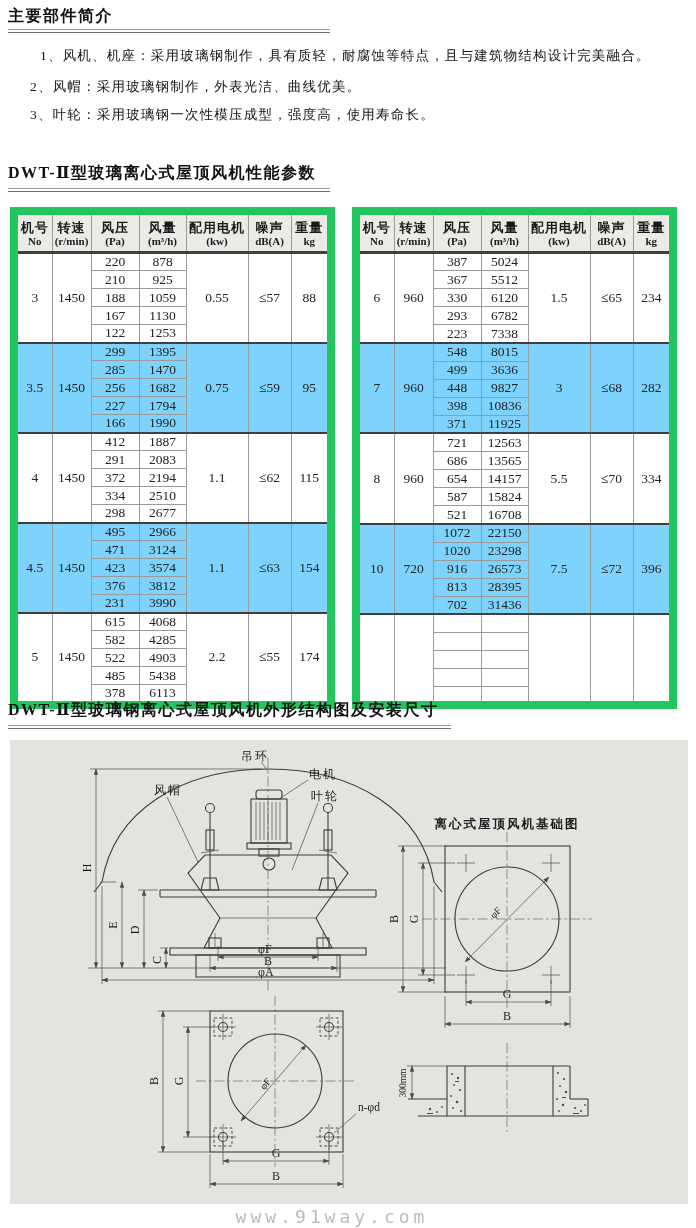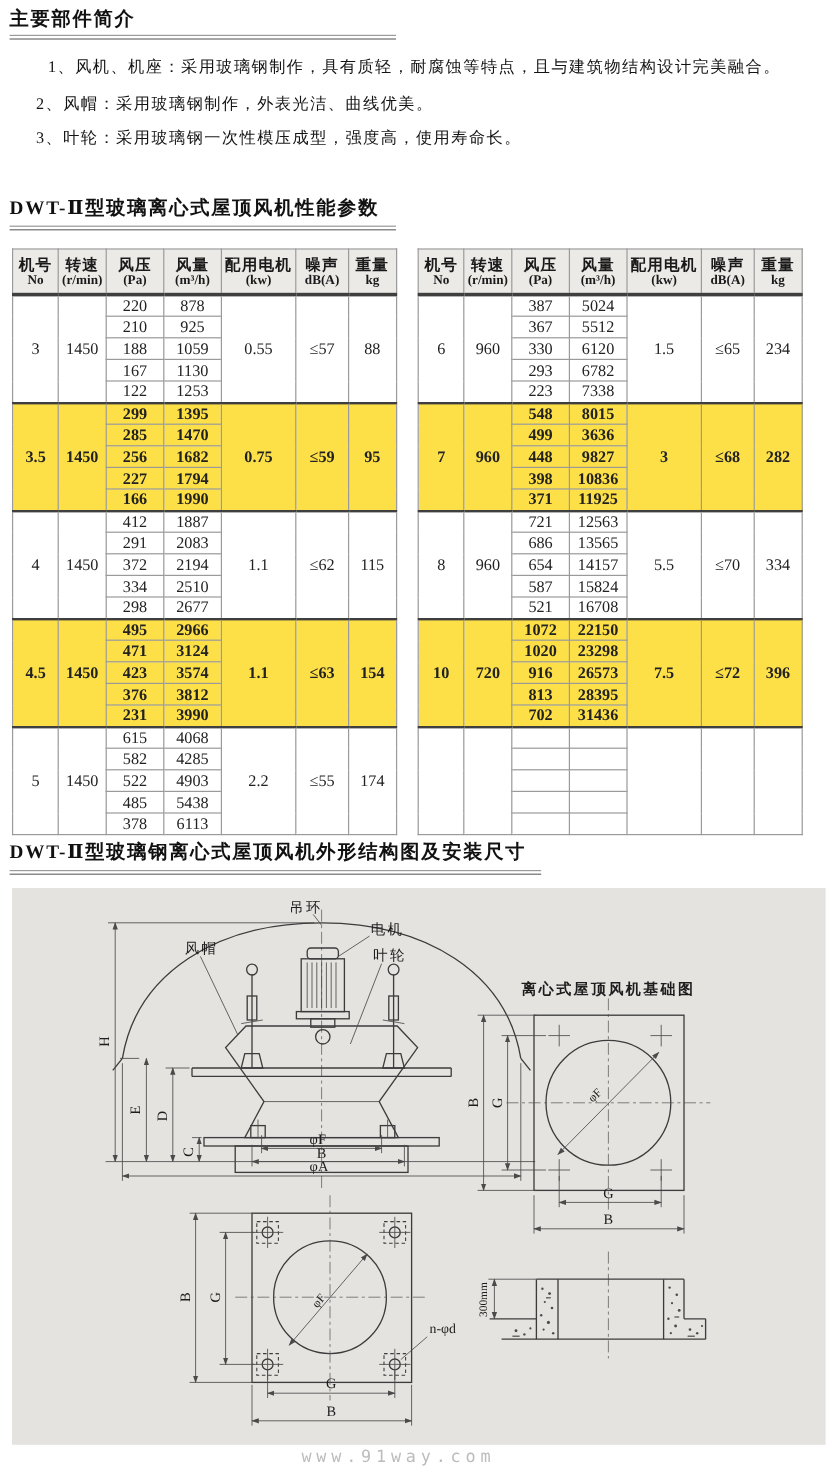--- a/index.html
+++ b/index.html
@@ -9,44 +9,44 @@
     overflow:hidden;
   }
   .abs { position:absolute; }
   .sec-title { font-size:16px; font-weight:bold; letter-spacing:1.5px; color:#111; white-space:nowrap; }
   .rule { height:2px; border-top:1px solid #9a9a9a; border-bottom:1px solid #6e6e6e; }
   .list-item { font-size:13.5px; letter-spacing:1.2px; color:#141414; white-space:nowrap; }
 
   
   .tables { position:absolute; left:10px; top:207px; display:flex; gap:17px; }
   table.perf { border-collapse:collapse; table-layout:fixed; width:321px;
-               border:1px solid #22c55e; background:#fff; }
+               border:8px solid #22c55e; background:#fff; }
   table.perf th, table.perf td { border:1px solid #9a9a9a; text-align:center; padding:0; }
   table.perf thead th { border-bottom:3px solid #3f3f3f; background:#eceae7; height:36px; vertical-align:middle; }
   table.perf thead .h1 { font-size:13px; letter-spacing:1px; line-height:15px; }
   table.perf thead .h2 { font-size:11px; line-height:12px; }
   table.perf tbody tr { height:18px; }
   table.perf tbody td { font-size:13.5px; color:#222; }
-  table.perf tbody tr.shaded td { background:#fde047;font-weight:bold; }
+  table.perf tbody tr.shaded td { background:#7dd3fc; }
   table.perf tbody tr.group-start td { border-top:2px solid #3f3f3f; }
 
   
   #panel { position:absolute; left:10px; top:740px; width:678px; height:464px; background:#e4e3e0; }
   #panel svg { display:block; }
   svg text { font-family:"Liberation Serif","DejaVu Serif",serif; fill:#1d1d1d; }
   .ol  { stroke:#3c3c3c; stroke-width:1.1; fill:none; }          
   .tl  { stroke:#4a4a4a; stroke-width:0.7; fill:none; }          
   .dim { stroke:#4a4a4a; stroke-width:0.7; fill:none; }          
   .cl  { stroke:#555; stroke-width:0.6; fill:none; stroke-dasharray:10 3 2.5 3; } 
   .dash{ stroke:#3c3c3c; stroke-width:0.9; fill:none; stroke-dasharray:3 2.2; }
   .spk { fill:#4c4c4c; }
 
   #footer { position:absolute; left:0; top:1206px; width:664px; text-align:center;
             font-family:"DejaVu Sans Mono","Liberation Mono",monospace;
-            font-size:14px; letter-spacing:4px; color:#bcbcbc; }
+            font-size:18px; letter-spacing:4px; color:#bcbcbc; }
 </style>
 </head>
 <body>
 
 <div class="abs sec-title" style="left:8px; top:6px;">主要部件简介</div>
 <div class="abs rule" style="left:8px; top:29px; width:322px;"></div>
 
 <div class="abs list-item" style="left:40px; top:47px;">1、风机、机座：采用玻璃钢制作，具有质轻，耐腐蚀等特点，且与建筑物结构设计完美融合。</div>
 <div class="abs list-item" style="left:30px; top:78px;">2、风帽：采用玻璃钢制作，外表光洁、曲线优美。</div>
 <div class="abs list-item" style="left:30px; top:106px;">3、叶轮：采用玻璃钢一次性模压成型，强度高，使用寿命长。</div>

